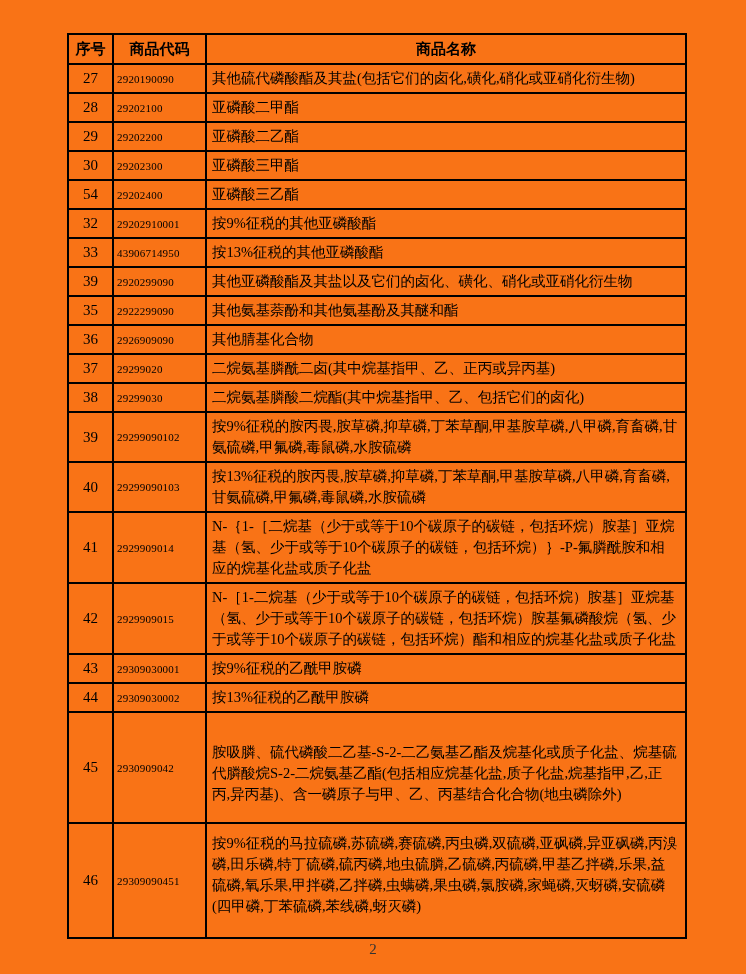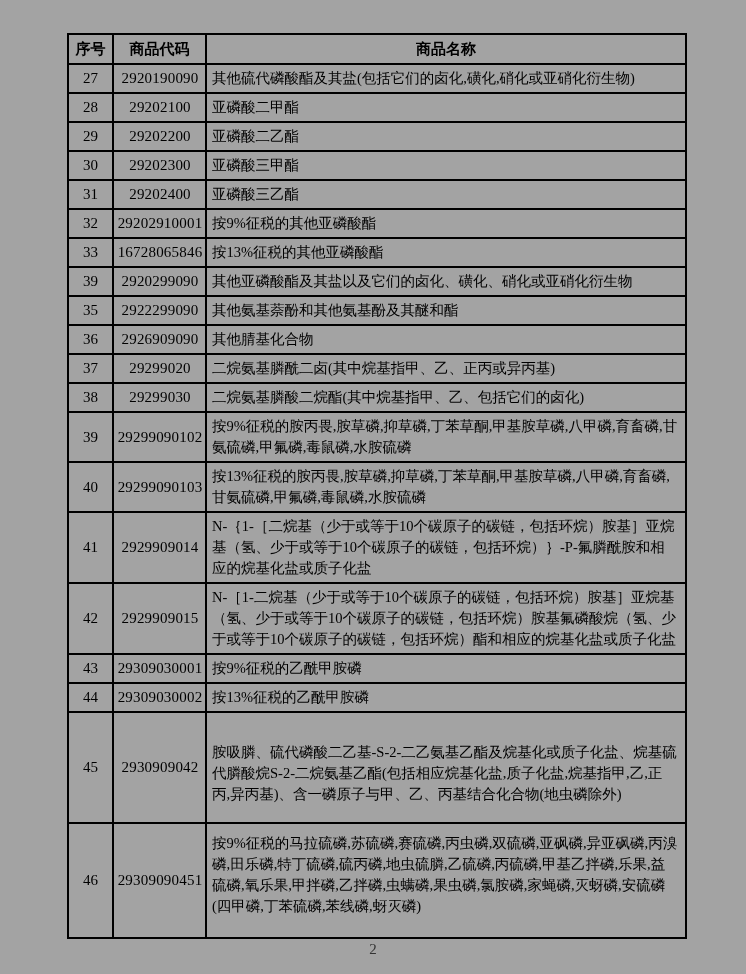--- a/index.html
+++ b/index.html
@@ -10,21 +10,21 @@
   body {
     position: relative;
     width: 746px;
     height: 974px;
     font-family: "Liberation Serif", "DejaVu Serif", serif;
     color: #000;
   }
   .doc-page {
     position: absolute;
     inset: 0;
-    background: #a3a3a3;
+    background: #f97316;
   }
   table.product-table {
     position: absolute;
     left: 67px;
     top: 33px;
     width: 620px;
     border-collapse: collapse;
     table-layout: fixed;
   }
   table.product-table th,
@@ -38,22 +38,22 @@
     text-align: center;
     padding: 3px 2px;
     height: 22px;
   }
   td.serial-cell {
     text-align: center;
     font-size: 15px;
     padding: 3px 2px;
   }
   td.code-cell {
-    text-align: center;
-    font-size: 15px;
+    text-align: left;
+    font-size: 11px;
     padding: 3px 2px 3px 3px;
     letter-spacing: 0.2px;
   }
   td.name-cell {
     text-align: left;
     font-size: 14.5px;
     line-height: 21px;
     padding: 3px 6px 3px 5px;
     margin-top: 12px;
   }
@@ -110,32 +110,32 @@
           <td class="serial-cell">29</td>
           <td class="code-cell">29202200</td>
           <td class="name-cell">亚磷酸二乙酯</td>
         </tr>
         <tr>
           <td class="serial-cell">30</td>
           <td class="code-cell">29202300</td>
           <td class="name-cell">亚磷酸三甲酯</td>
         </tr>
         <tr>
-          <td class="serial-cell">31</td>
+          <td class="serial-cell">54</td>
           <td class="code-cell">29202400</td>
           <td class="name-cell">亚磷酸三乙酯</td>
         </tr>
         <tr>
           <td class="serial-cell">32</td>
           <td class="code-cell">29202910001</td>
           <td class="name-cell">按9%征税的其他亚磷酸酯</td>
         </tr>
         <tr>
           <td class="serial-cell">33</td>
-          <td class="code-cell">16728065846</td>
+          <td class="code-cell">43906714950</td>
           <td class="name-cell">按13%征税的其他亚磷酸酯</td>
         </tr>
         <tr>
           <td class="serial-cell">39</td>
           <td class="code-cell">2920299090</td>
           <td class="name-cell">其他亚磷酸酯及其盐以及它们的卤化、磺化、硝化或亚硝化衍生物</td>
         </tr>
         <tr>
           <td class="serial-cell">35</td>
           <td class="code-cell">2922299090</td>

